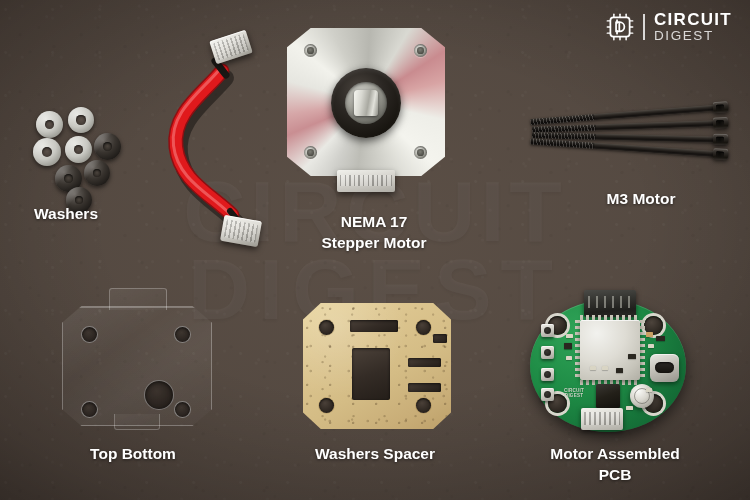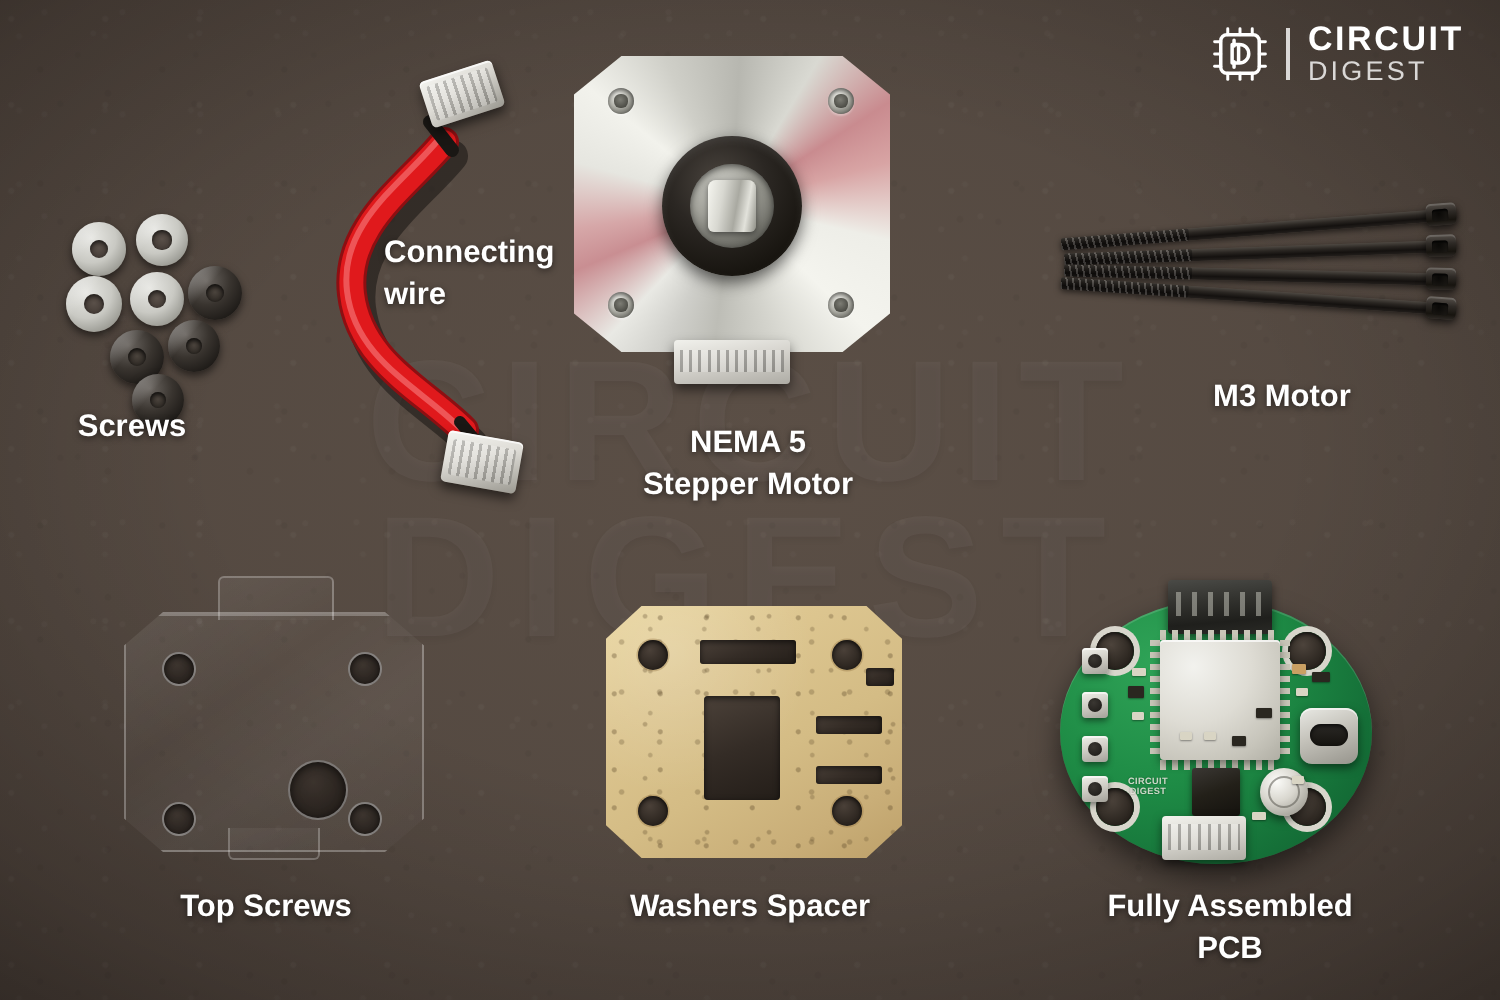--- a/index.html
+++ b/index.html
@@ -433,55 +433,53 @@
     <div class="washer black" style="left:56px; top:55px; width:26px; height:26px;">
         <span class="glint"></span>
       </div>
     <div class="washer black" style="left:27px; top:60px; width:27px; height:27px;">
         <span class="glint"></span>
       </div>
     <div class="washer black" style="left:38px; top:82px; width:26px; height:26px;">
         <span class="glint"></span>
       </div>
   </div>
-  <div class="lbl center" style="left:66px; top:203px;">Screws</div>
+  <div class="lbl center" style="left:66px; top:203px;">Washers</div>
 
   <div class="wire-wrap">
     <svg width="130" height="215" viewBox="0 0 130 215" style="position:absolute;left:0;top:0;">
       <path d="M62 36 C 44 58, 12 78, 16 112 C 20 146, 52 160, 72 180" stroke="rgba(0,0,0,.40)" stroke-width="16" fill="none" stroke-linecap="round" transform="translate(4,7)"></path>
       <path d="M62 36 C 44 58, 12 78, 16 112 C 20 146, 52 160, 72 180" stroke="#8d0f12" stroke-width="15" fill="none" stroke-linecap="round"></path>
       <path d="M62 36 C 44 58, 12 78, 16 112 C 20 146, 52 160, 72 180" stroke="#e0191c" stroke-width="12" fill="none" stroke-linecap="round"></path>
       <path d="M62 36 C 44 58, 12 78, 16 112 C 20 146, 52 160, 72 180" stroke="rgba(255,160,160,.45)" stroke-width="3" fill="none" stroke-linecap="round" transform="translate(-2.5,-1.5)"></path>
       <path d="M55 26 L 66 40" stroke="#1a1714" stroke-width="7" stroke-linecap="round"></path>
       <path d="M70 176 L 80 188" stroke="#1a1714" stroke-width="6" stroke-linecap="round"></path>
     </svg>
     <div class="jst" style="left:52px; top:0px; width:38px; height:24px; transform:rotate(-18deg);">
       <span class="ribs"></span>
     </div>
     <div class="jst" style="left:62px; top:183px; width:38px; height:26px; transform:rotate(10deg);">
       <span class="ribs"></span>
     </div>
   </div>
-  <div class="lbl left" style="left:192px; top:116px;">Connecting
-wire</div>
 
   <div class="motor">
     <div class="motor-body"></div>
     <div class="motor-screw" style="left:17px;  top:16px;"></div>
     <div class="motor-screw" style="left:127px; top:16px;"></div>
     <div class="motor-screw" style="left:17px;  top:118px;"></div>
     <div class="motor-screw" style="left:127px; top:118px;"></div>
     <div class="motor-hub"></div>
     <div class="motor-ring"></div>
     <div class="motor-shaft"></div>
     <div class="motor-conn">
         <span class="ribs"></span>
       </div>
   </div>
-  <div class="lbl center" style="left:374px; top:211px;">NEMA 5
+  <div class="lbl center" style="left:374px; top:211px;">NEMA 17
 Stepper Motor</div>
 
   <div class="screws">
     <div class="screw" style="left:0px;  top:10px; width:210px; transform:rotate(-4.4deg);">
       <span class="shank"></span>
         <span class="thread"></span>
         <span class="head"></span>
     </div>
     <div class="screw" style="left:2px;  top:26px; width:208px; transform:rotate(-2.0deg);">
       <span class="shank"></span>
@@ -504,21 +502,21 @@
   <div class="topcover">
     <div class="tc-tab"></div>
     <div class="tc-plate"></div>
     <div class="tc-hole" style="left:23px;  top:38px;"></div>
     <div class="tc-hole" style="left:116px; top:38px;"></div>
     <div class="tc-hole" style="left:23px;  top:113px;"></div>
     <div class="tc-hole" style="left:116px; top:113px;"></div>
     <div class="tc-bighole"></div>
     <div class="tc-notch"></div>
   </div>
-  <div class="lbl center" style="left:133px; top:443px;">Top Screws</div>
+  <div class="lbl center" style="left:133px; top:443px;">Top Bottom</div>
 
   <div class="spacer">
     <div class="sp-plate"></div>
     <div class="sp-speck"></div>
     <div class="sp-cut" style="left:47px; top:17px; width:48px; height:12px; border-radius:1.5px;"></div>
     <div class="sp-cut" style="left:49px; top:45px; width:38px; height:52px; border-radius:2px;"></div>
     <div class="sp-cut" style="left:105px; top:55px; width:33px; height:9px; border-radius:1.5px;"></div>
     <div class="sp-cut" style="left:105px; top:80px; width:33px; height:9px; border-radius:1.5px;"></div>
     <div class="sp-cut" style="left:130px; top:31px; width:14px; height:9px; border-radius:1.5px;"></div>
     <div class="sp-hole" style="left:16px;  top:17px;"></div>
@@ -571,15 +569,15 @@
     <div class="smd tan" style="left:118px; top:44px; width:7px; height:5px;"></div>
     <div class="smd dark" style="left:128px; top:48px; width:9px; height:5px;"></div>
     <div class="smd" style="left:120px; top:56px; width:6px; height:4px;"></div>
     <div class="smd" style="left:118px; top:100px; width:6px; height:4px;"></div>
     <div class="smd dark" style="left:100px; top:66px; width:8px; height:5px;"></div>
     <div class="smd" style="left:62px; top:78px; width:6px; height:4px;"></div>
     <div class="smd" style="left:74px; top:78px; width:6px; height:4px;"></div>
     <div class="smd dark" style="left:88px; top:80px; width:7px; height:5px;"></div>
     <div class="smd" style="left:98px; top:118px; width:7px; height:4px;"></div>
   </div>
-  <div class="lbl center" style="left:615px; top:443px;">Fully Assembled PCB</div>
+  <div class="lbl center" style="left:615px; top:443px;">Motor Assembled PCB</div>
 
 </div>
 
 </body></html>

